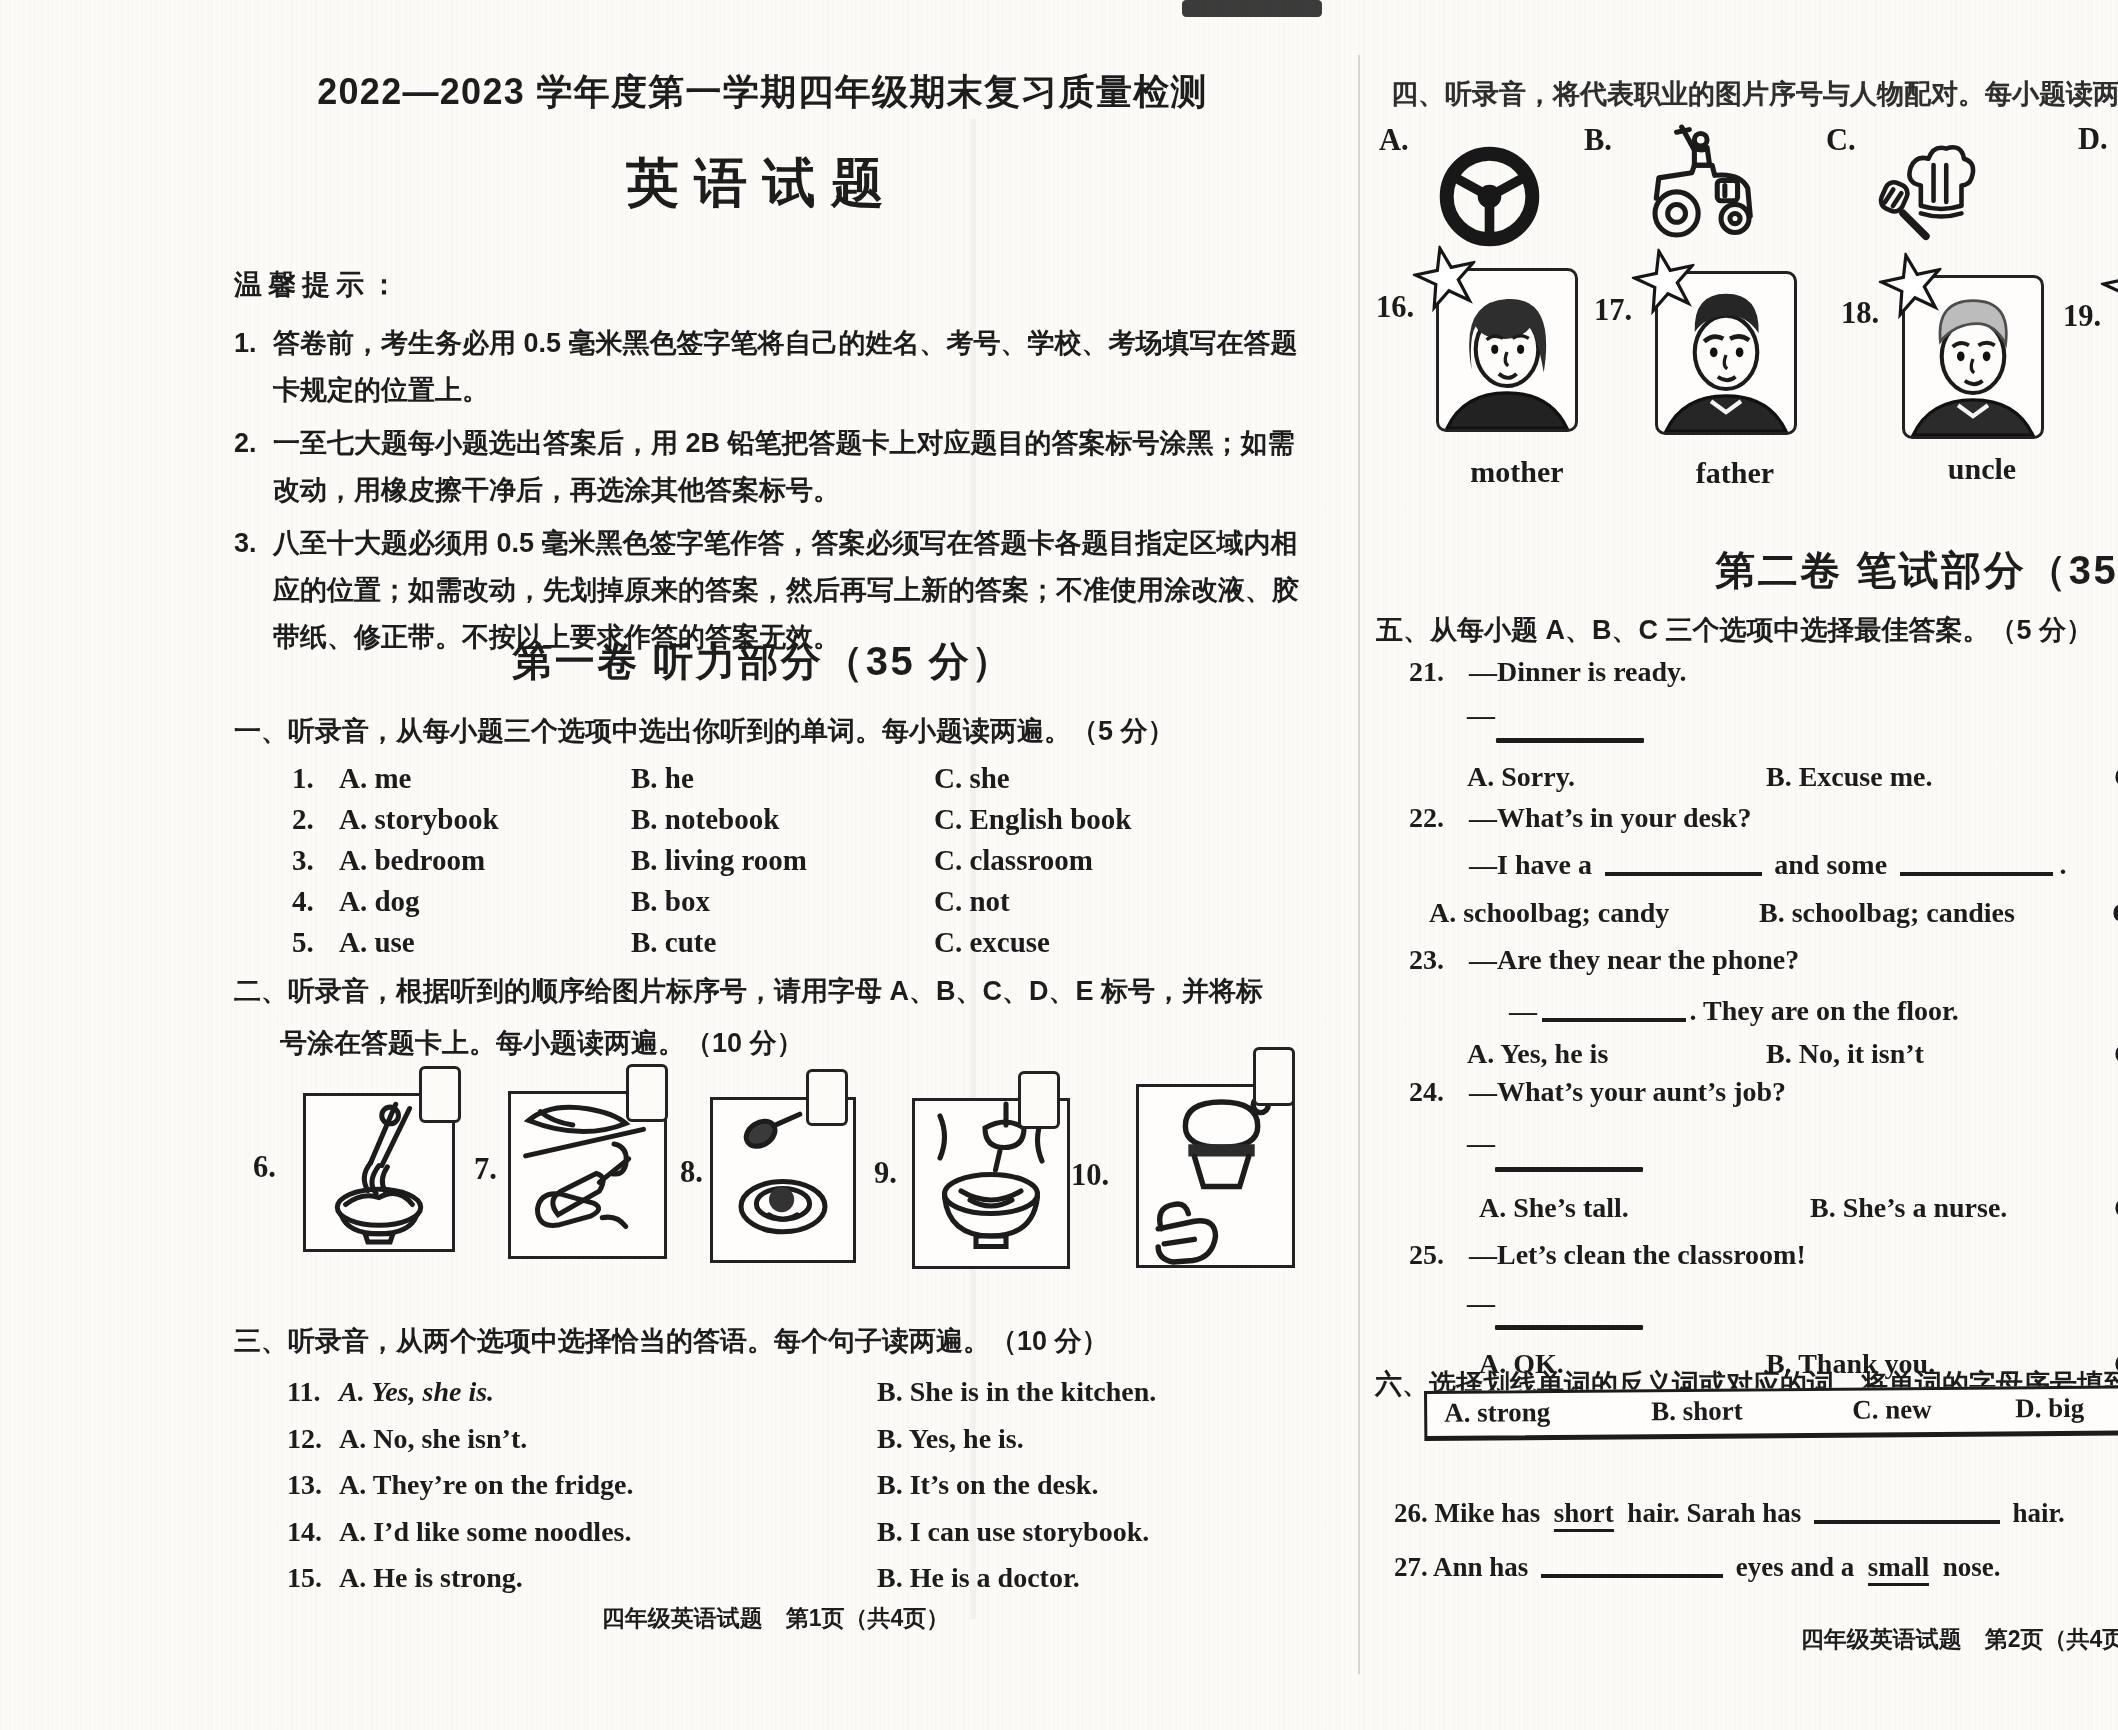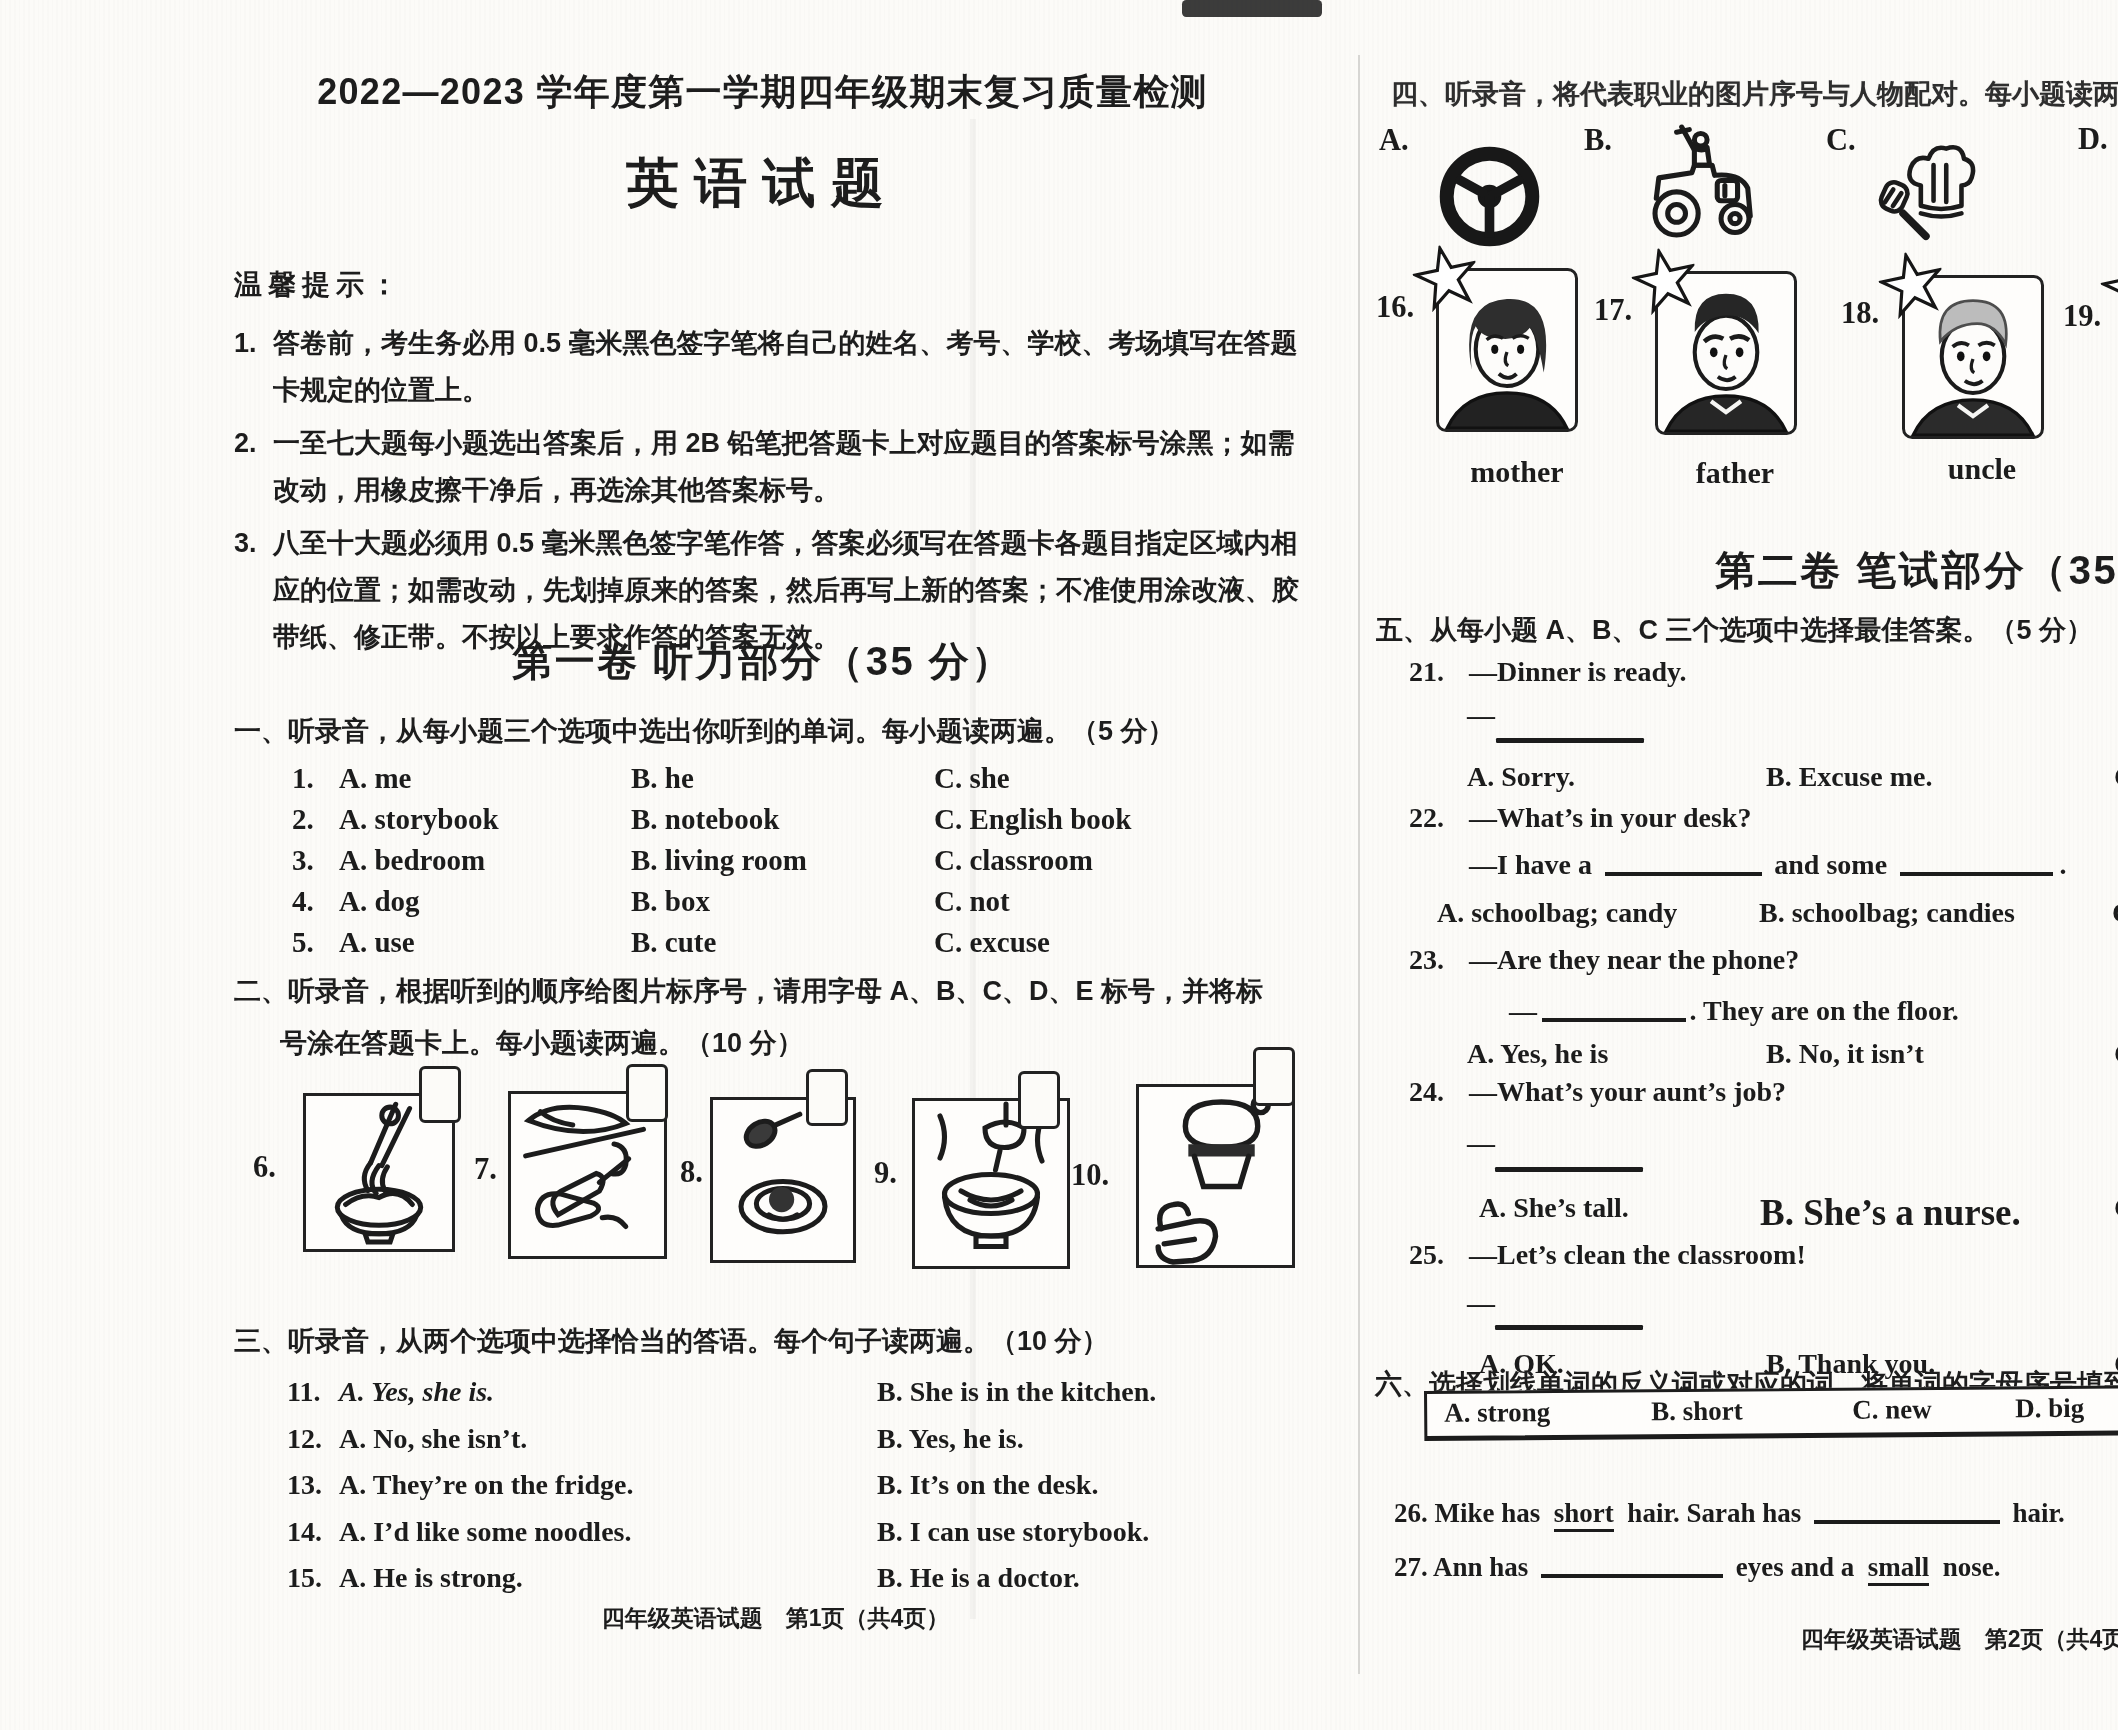--- a/index.html
+++ b/index.html
@@ -347,39 +347,39 @@
   <div class="hline" style="left:1496px;top:738px;width:148px;"></div>
   <span class="p en" style="left:1467px;top:763px;font-size:28px;">A. Sorry.</span>
   <span class="p en" style="left:1766px;top:763px;font-size:28px;">B. Excuse me.</span>
   <span class="p en" style="left:2114px;top:763px;font-size:28px;">C. Thanks.</span>
 
   <span class="p en" style="left:1409px;top:804px;font-size:28px;">22.</span>
   <span class="p en" style="left:1469px;top:804px;font-size:28px;">—What’s in your desk?</span>
   <div class="p en" style="left:1469px;top:851px;font-size:28px;">
     <span>—I have a</span><span class="blank" style="width:157px;margin:0 12.7px;"></span><span>and some</span><span class="blank" style="width:153px;margin:0 6.8px 0 12.7px;"></span><span>.</span>
   </div>
-  <span class="p en" style="left:1429px;top:899px;font-size:28px;margin-left:8px;">A. schoolbag; candy</span>
+  <span class="p en" style="left:1429px;top:899px;font-size:28px;">A. schoolbag; candy</span>
   <span class="p en" style="left:1759px;top:899px;font-size:28px;">B. schoolbag; candies</span>
   <span class="p en" style="left:2112px;top:899px;font-size:28px;">C. schoolbags; candy</span>
 
   <span class="p en" style="left:1409px;top:946px;font-size:28px;">23.</span>
   <span class="p en" style="left:1469px;top:946px;font-size:28px;">—Are they near the phone?</span>
   <div class="p en" style="left:1469px;top:997px;font-size:28px;margin-left:40px;">
     <span>—</span><span class="blank" style="width:144px;margin:0 3.4px 0 5.1px;"></span><span>. They are on the floor.</span>
   </div>
   <span class="p en" style="left:1467px;top:1040px;font-size:28px;">A. Yes, he is</span>
   <span class="p en" style="left:1766px;top:1040px;font-size:28px;">B. No, it isn’t</span>
   <span class="p en" style="left:2114px;top:1040px;font-size:28px;">C. No, they aren’t</span>
 
   <span class="p en" style="left:1409px;top:1078px;font-size:28px;">24.</span>
   <span class="p en" style="left:1469px;top:1078px;font-size:28px;">—What’s your aunt’s job?</span>
   <span class="p en" style="left:1467px;top:1129px;font-size:28px;">—</span>
   <div class="hline" style="left:1495px;top:1167px;width:148px;"></div>
   <span class="p en" style="left:1479px;top:1194px;font-size:28px;">A. She’s tall.</span>
-  <span class="p en" style="left:1760px;top:1194px;font-size:37px;">B. She’s a nurse.</span>
+  <span class="p en" style="left:1810px;top:1194px;font-size:28px;">B. She’s a nurse.</span>
   <span class="p en" style="left:2114px;top:1194px;font-size:28px;">C. He’s a nurse.</span>
 
   <span class="p en" style="left:1409px;top:1241px;font-size:28px;">25.</span>
   <span class="p en" style="left:1469px;top:1241px;font-size:28px;">—Let’s clean the classroom!</span>
   <span class="p en" style="left:1467px;top:1289px;font-size:28px;">—</span>
   <div class="hline" style="left:1495px;top:1325px;width:148px;"></div>
   <span class="p en" style="left:1479px;top:1350px;font-size:28px;">A. OK.</span>
   <span class="p en" style="left:1766px;top:1350px;font-size:28px;">B. Thank you.</span>
   <span class="p en" style="left:2114px;top:1350px;font-size:28px;">C. Here it is.</span>
 

